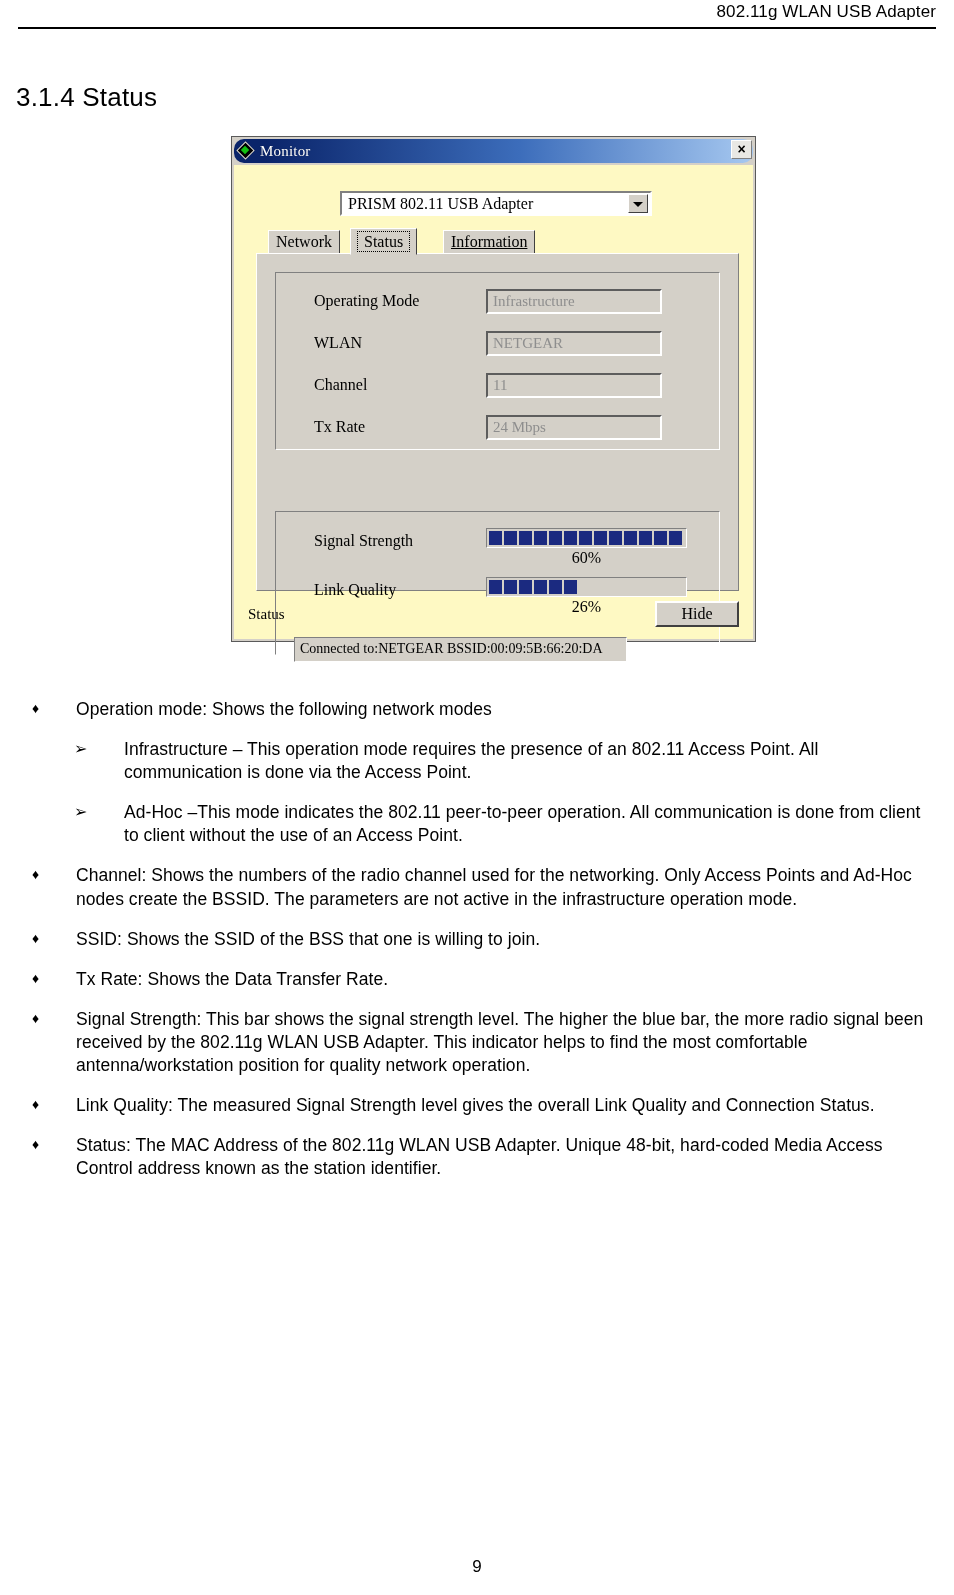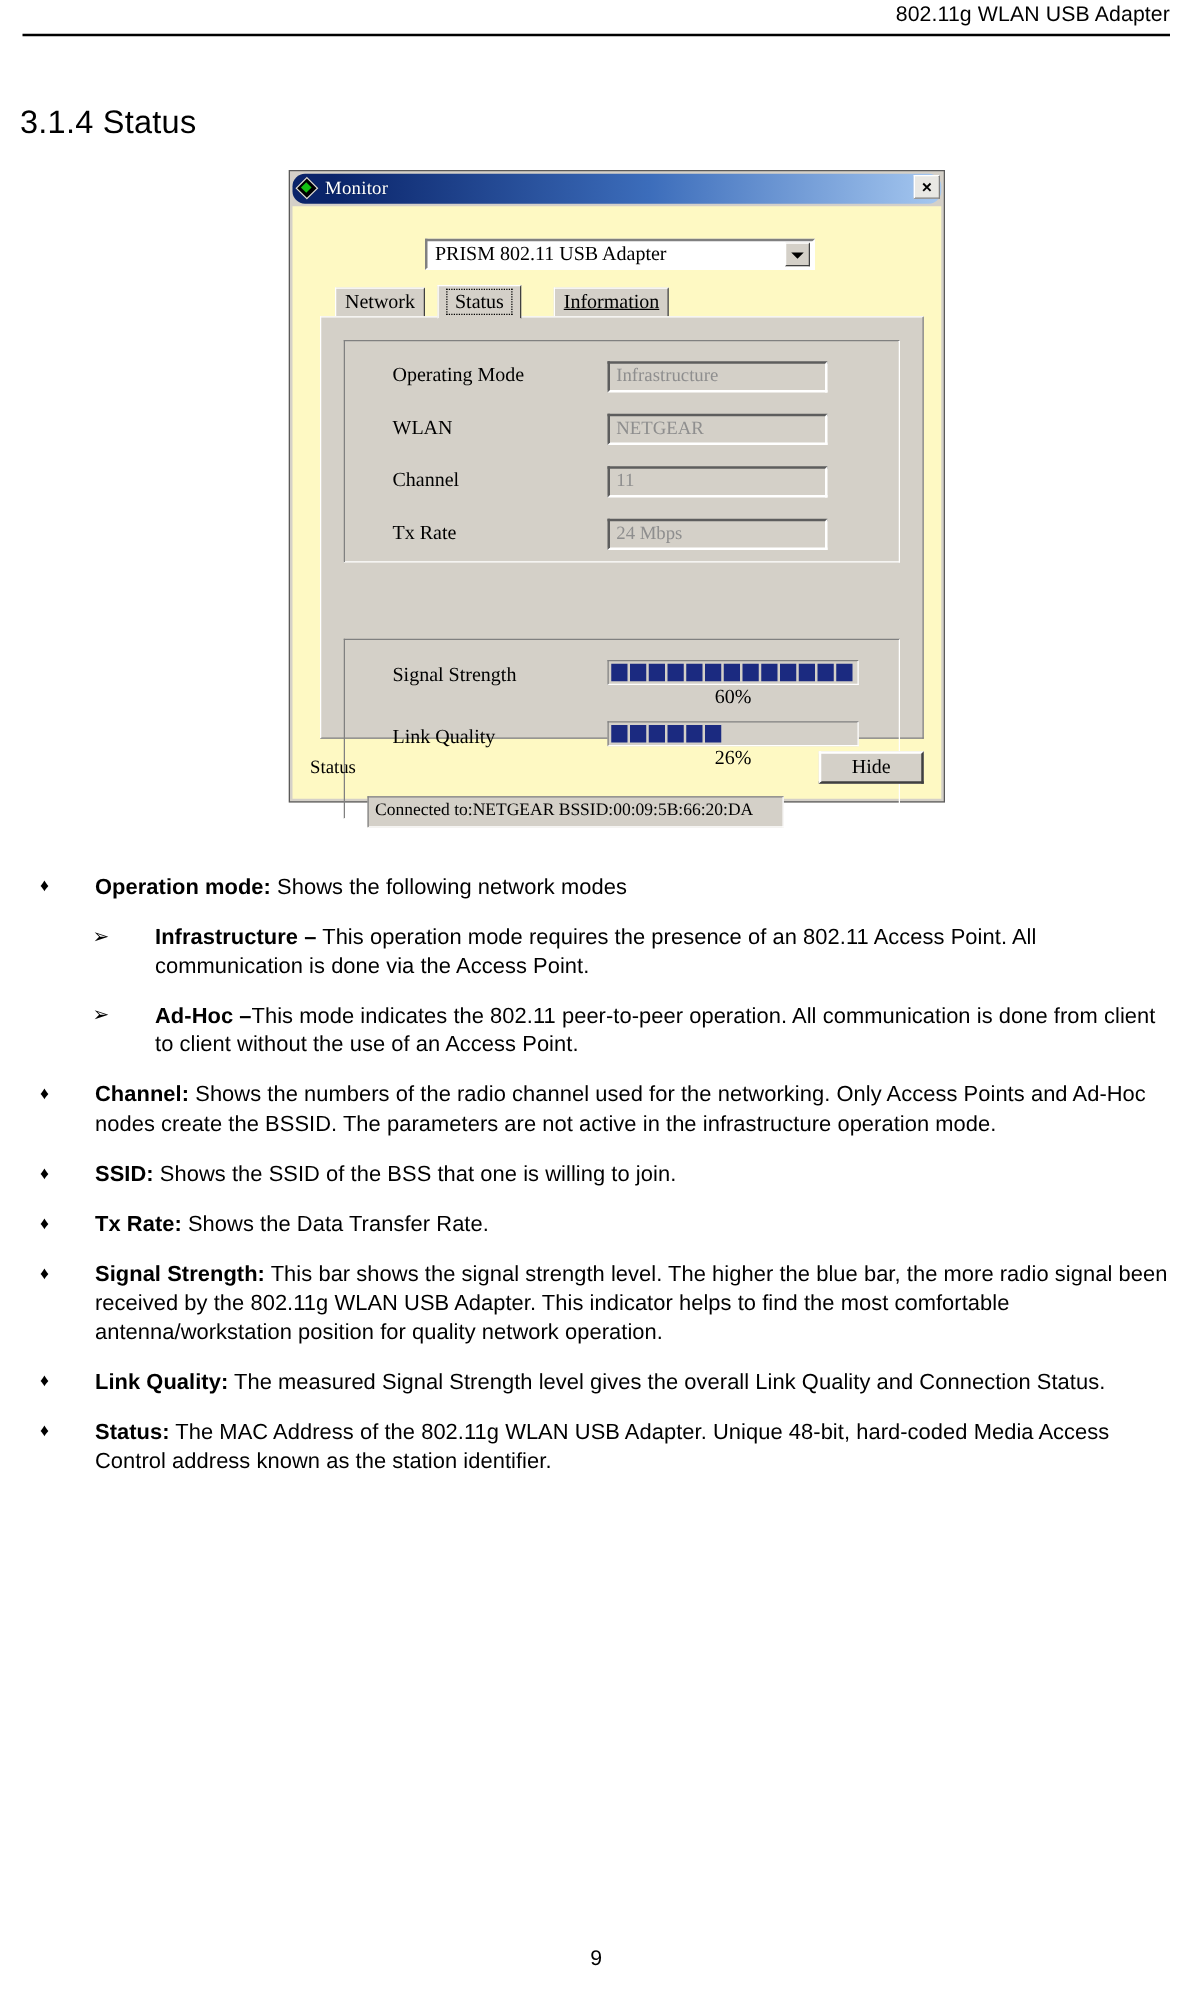--- a/index.html
+++ b/index.html
@@ -386,21 +386,21 @@
   .bullet.sub {
     padding-left: 108px;
     margin-bottom: 17px;
   }
   .bullet.sub > .glyph {
     left: 58px;
     top: 0px;
     font-size: 16px;
     font-family: "DejaVu Sans", sans-serif;
   }
-  .bullet b { font-weight: bold; }
+  .bullet b { font-weight: normal; }
 
   
   .page-number {
     position: absolute;
     bottom: 18px;
     left: 0;
     right: 0;
     text-align: center;
     font-size: 17px;
   }

